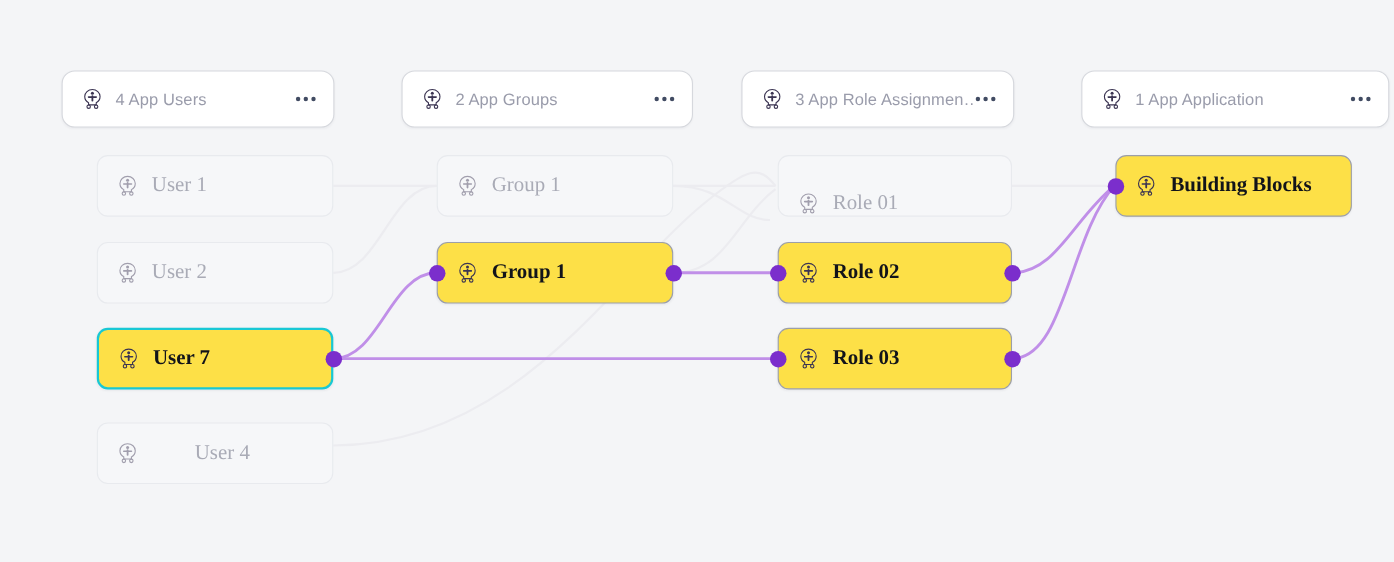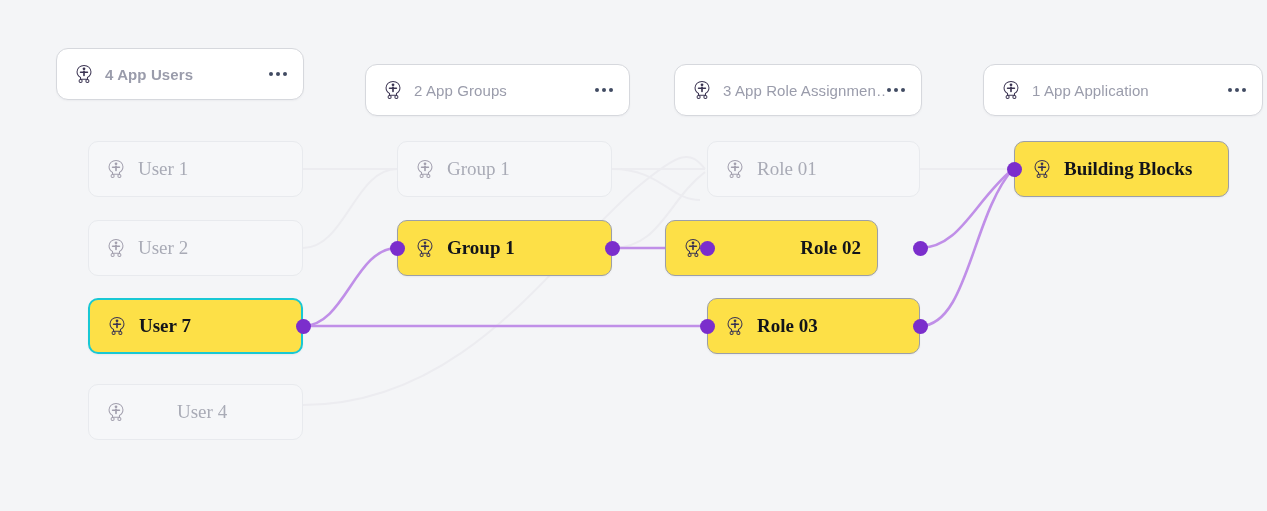--- a/index.html
+++ b/index.html
@@ -138,21 +138,21 @@
 
     <g fill="none" stroke="#c08fe8" stroke-width="2.6" stroke-linecap="round">
       <path d="M303,326 C345,326 355,248 397,248"></path>
       <path d="M303,326 L707,326"></path>
       <path d="M612,248 L707,248"></path>
       <path d="M920,248 C960,248 975,200 1013,169"></path>
       <path d="M920,326 C968,326 972,215 1013,169"></path>
     </g>
   </svg>
 
-  <div class="col-header" style="left:56px; top:48px; width:248px;font-weight:bold;">
+  <div class="col-header" style="left:56px; top:64px; width:248px;">
     <svg class="node-icon" viewBox="0 0 24 24" fill="none">
       <path d="M12 2.6c4.2 0 7.6 3.1 7.6 7 0 2.6-1.5 4.9-3.8 6.1v2.1h-7.6v-2.1C5.9 14.5 4.4 12.2 4.4 9.6c0-3.9 3.4-7 7.6-7z" stroke="#3b3452" stroke-width="1.1"></path>
       <circle cx="8.3" cy="19.6" r="1.7" stroke="#3b3452" stroke-width="1.1"></circle>
       <circle cx="15.7" cy="19.6" r="1.7" stroke="#3b3452" stroke-width="1.1"></circle>
       <circle cx="12" cy="6.3" r="1.5" fill="#3b3452"></circle>
       <rect x="11.1" y="8.2" width="1.8" height="6.3" rx=".8" fill="#3b3452"></rect>
       <rect x="7.4" y="9.3" width="9.2" height="1.6" rx=".8" fill="#3b3452"></rect>
     </svg>
     <span class="label">4 App Users</span>
     <span class="dots">
@@ -278,33 +278,33 @@
       <path d="M12 2.6c4.2 0 7.6 3.1 7.6 7 0 2.6-1.5 4.9-3.8 6.1v2.1h-7.6v-2.1C5.9 14.5 4.4 12.2 4.4 9.6c0-3.9 3.4-7 7.6-7z" stroke="#3b3452" stroke-width="1.1"></path>
       <circle cx="8.3" cy="19.6" r="1.7" stroke="#3b3452" stroke-width="1.1"></circle>
       <circle cx="15.7" cy="19.6" r="1.7" stroke="#3b3452" stroke-width="1.1"></circle>
       <circle cx="12" cy="6.3" r="1.5" fill="#3b3452"></circle>
       <rect x="11.1" y="8.2" width="1.8" height="6.3" rx=".8" fill="#3b3452"></rect>
       <rect x="7.4" y="9.3" width="9.2" height="1.6" rx=".8" fill="#3b3452"></rect>
     </svg>
     <span class="label">Group 1</span>
   </div>
 
-  <div class="node dim" style="left:707px; top:141px; width:213px;">
+  <div class="node dim" style="left:707px; top:141px; width:213px;align-items:flex-end;">
     <svg class="node-icon" viewBox="0 0 24 24" fill="none">
       <path d="M12 2.6c4.2 0 7.6 3.1 7.6 7 0 2.6-1.5 4.9-3.8 6.1v2.1h-7.6v-2.1C5.9 14.5 4.4 12.2 4.4 9.6c0-3.9 3.4-7 7.6-7z" stroke="#3b3452" stroke-width="1.1"></path>
       <circle cx="8.3" cy="19.6" r="1.7" stroke="#3b3452" stroke-width="1.1"></circle>
       <circle cx="15.7" cy="19.6" r="1.7" stroke="#3b3452" stroke-width="1.1"></circle>
       <circle cx="12" cy="6.3" r="1.5" fill="#3b3452"></circle>
       <rect x="11.1" y="8.2" width="1.8" height="6.3" rx=".8" fill="#3b3452"></rect>
       <rect x="7.4" y="9.3" width="9.2" height="1.6" rx=".8" fill="#3b3452"></rect>
     </svg>
     <span class="label">Role 01</span>
   </div>
 
-  <div class="node" style="left:665px; top:220px; width:213px;justify-content:space-between;">
+  <div class="node" style="left:707px; top:220px; width:213px;">
     <svg class="node-icon" viewBox="0 0 24 24" fill="none">
       <path d="M12 2.6c4.2 0 7.6 3.1 7.6 7 0 2.6-1.5 4.9-3.8 6.1v2.1h-7.6v-2.1C5.9 14.5 4.4 12.2 4.4 9.6c0-3.9 3.4-7 7.6-7z" stroke="#3b3452" stroke-width="1.1"></path>
       <circle cx="8.3" cy="19.6" r="1.7" stroke="#3b3452" stroke-width="1.1"></circle>
       <circle cx="15.7" cy="19.6" r="1.7" stroke="#3b3452" stroke-width="1.1"></circle>
       <circle cx="12" cy="6.3" r="1.5" fill="#3b3452"></circle>
       <rect x="11.1" y="8.2" width="1.8" height="6.3" rx=".8" fill="#3b3452"></rect>
       <rect x="7.4" y="9.3" width="9.2" height="1.6" rx=".8" fill="#3b3452"></rect>
     </svg>
     <span class="label">Role 02</span>
   </div>

